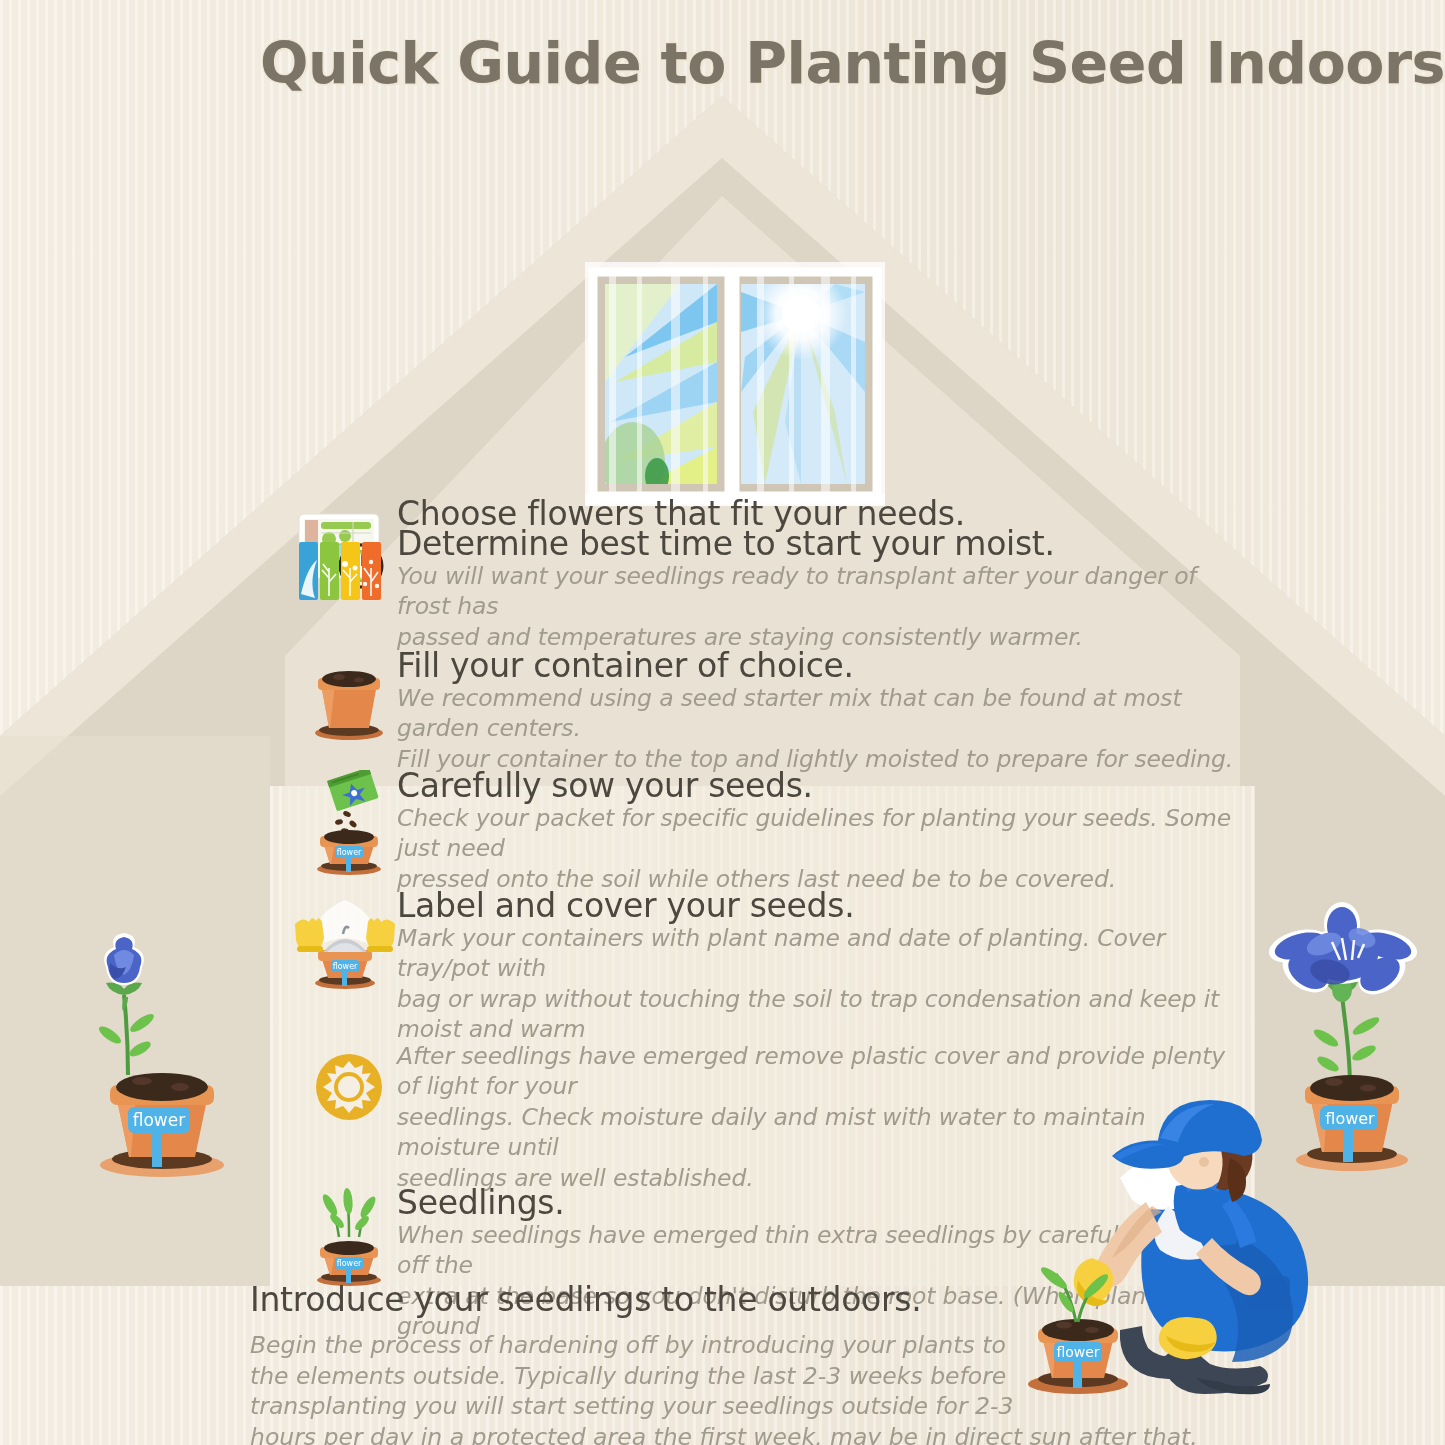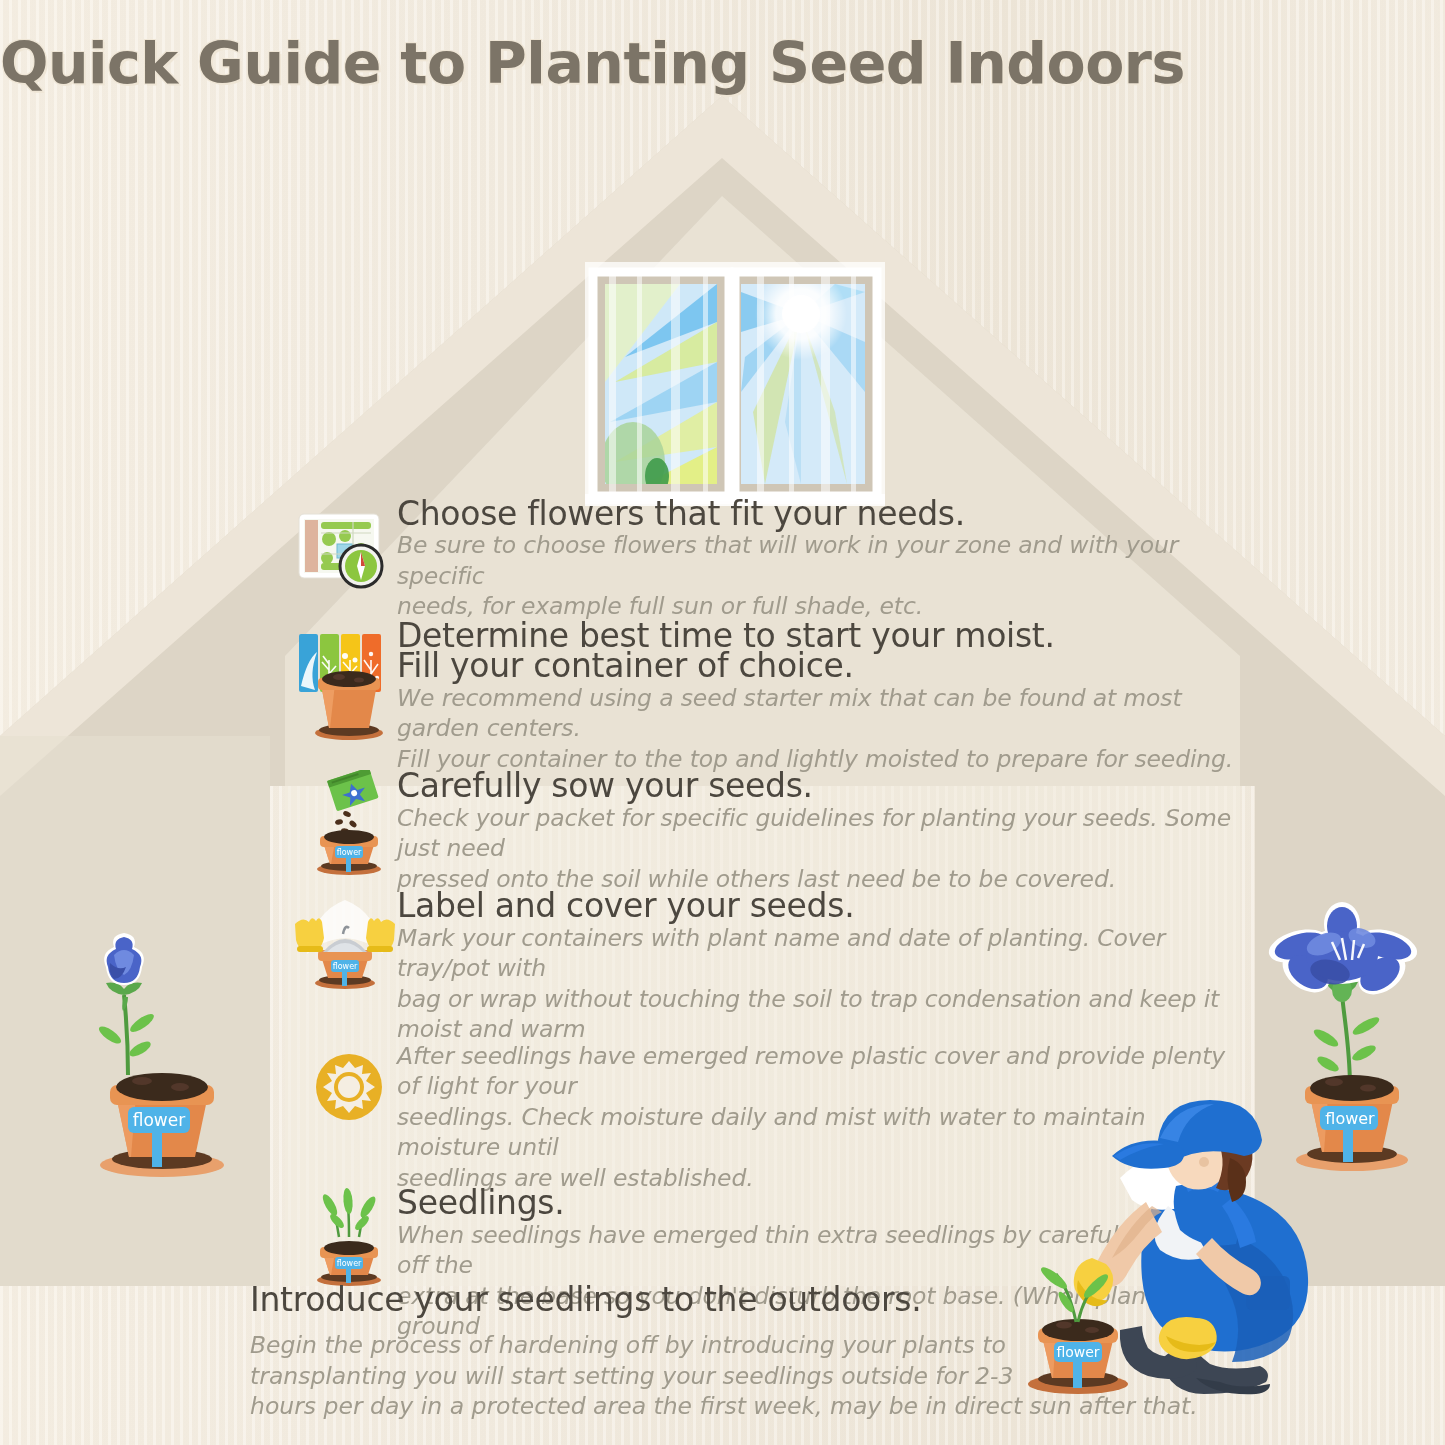--- a/index.html
+++ b/index.html
@@ -21,21 +21,21 @@
   }
 
   
   .house-roof {
     position:absolute; left:0; top:96px; width:1445px; height:640px;
   }
 
   
   .title {
     position:absolute; top:30px; left:0; width:1445px;
-    text-align:left;
+    text-align:right;
     font-family:"DejaVu Sans", sans-serif;
     font-size:57px; font-weight:bold;
     letter-spacing:-0.5px;
     color:#7c7467;
     text-shadow: 2px 2px 0 #efe6d6, -1px -1px 0 #efe6d6, 1px -1px 0 #efe6d6, -1px 1px 0 #efe6d6;
     white-space:nowrap;
   }
 
   
   .window { position:absolute; left:585px; top:262px; width:300px; height:245px; }
@@ -167,24 +167,20 @@
           </g>
 
           <circle cx="68" cy="60" r="21" fill="#f2f2ee" stroke="#2b2b2b" stroke-width="3"></circle>
           <circle cx="68" cy="60" r="16" fill="#8cc63f"></circle>
           <polygon points="68,46 72,60 68,74 64,60" fill="#ffffff"></polygon>
           <polygon points="68,46 72,60 68,60" fill="#d14a3a"></polygon>
         </svg>
       </div>
       <div class="step-text">
         <div class="step-head">Choose flowers that fit your needs.</div>
-        <div class="step-body">
-          <div>Be sure to choose flowers that will work in your zone and with your specific</div>
-          <div>needs, for example full sun or full shade, etc.</div>
-        </div>
       </div>
     </div>
 
     <div class="step" style="margin-top:-2px;">
       <div class="step-icon">
         <svg viewBox="0 0 100 70" width="100" height="70" style="position:absolute;top:10px;left:10px;">
           <rect x="4" y="4" width="19" height="58" rx="2" fill="#39a3d8"></rect>
           <rect x="25" y="4" width="19" height="58" rx="2" fill="#8cc63f"></rect>
           <rect x="46" y="4" width="19" height="58" rx="2" fill="#f5c518"></rect>
           <rect x="67" y="4" width="19" height="58" rx="2" fill="#ef6c2a"></rect>
@@ -200,20 +196,24 @@
           <g stroke="#ffffff" stroke-width="1.6" fill="none" opacity="0.95">
             <path d="M76 58 L76 30 M76 40 L69 30 M76 44 L83 34"></path>
             <circle cx="70" cy="46" r="2.2" fill="#ffffff" stroke="none"></circle>
             <circle cx="82" cy="48" r="2.2" fill="#ffffff" stroke="none"></circle>
             <circle cx="76" cy="24" r="2.2" fill="#ffffff" stroke="none"></circle>
           </g>
         </svg>
       </div>
       <div class="step-text">
         <div class="step-head">Determine best time to start your moist.</div>
+        <div class="step-body">
+          <div>You will want your seedlings ready to transplant after your danger of frost has</div>
+          <div>passed and temperatures are staying consistently warmer.</div>
+        </div>
       </div>
     </div>
 
     <div class="step" style="margin-top:-2px;">
       <div class="step-icon">
         <svg viewBox="0 0 100 90" width="100" height="90" style="position:absolute;top:4px;left:14px;">
           <ellipse cx="50" cy="79" rx="34" ry="7" fill="#c4703c"></ellipse>
           <ellipse cx="50" cy="76" rx="30" ry="6" fill="#5c3a22"></ellipse>
           <path d="M22 30 L78 30 L70 74 L30 74 Z" fill="#e3884a"></path>
           <path d="M22 30 L36 30 L31 74 L30 74 Z" fill="#f0a268" opacity="0.8"></path>
@@ -540,18 +540,19 @@
       <rect x="34" y="62" width="48" height="20" rx="5" fill="#4fb3e8"></rect>
       <rect x="53" y="80" width="9" height="28" fill="#4fb3e8"></rect>
       <text x="58" y="77" font-size="14" fill="#ffffff" text-anchor="middle" font-family="DejaVu Sans, sans-serif">flower</text>
     </g>
   </svg>
 
   <div class="footer">
     <div class="footer-head">Introduce your seedlings to the outdoors.</div>
     <div class="footer-body">
       <div>Begin the process of hardening off by introducing your plants to</div>
+      <div>the elements outside.  Typically during the last 2-3 weeks before</div>
       <div>transplanting you will start setting your seedlings outside for 2-3</div>
       <div>hours per day in a protected area the first week, may be in direct sun after that.</div>
     </div>
   </div>
 
 </div>
 
 </body></html>

